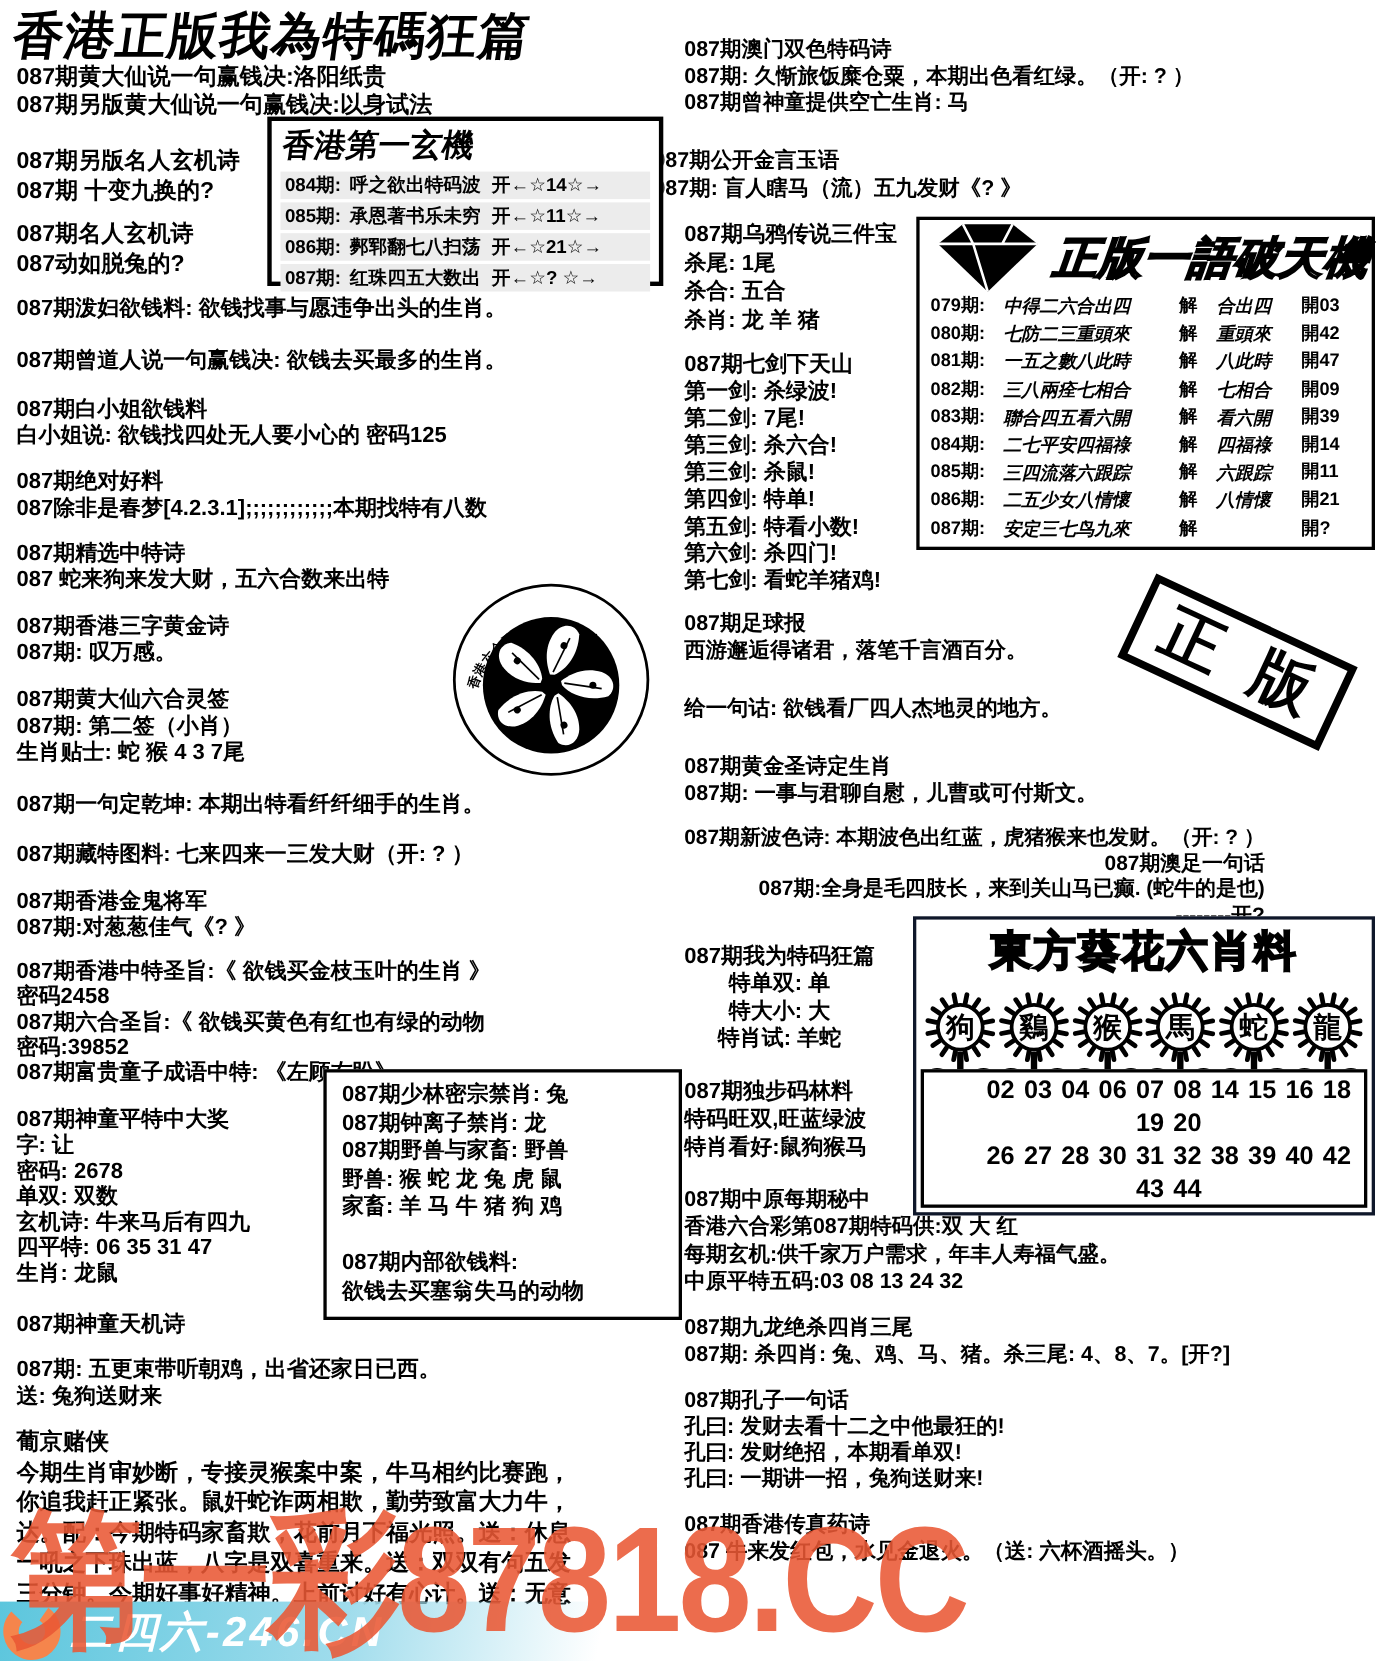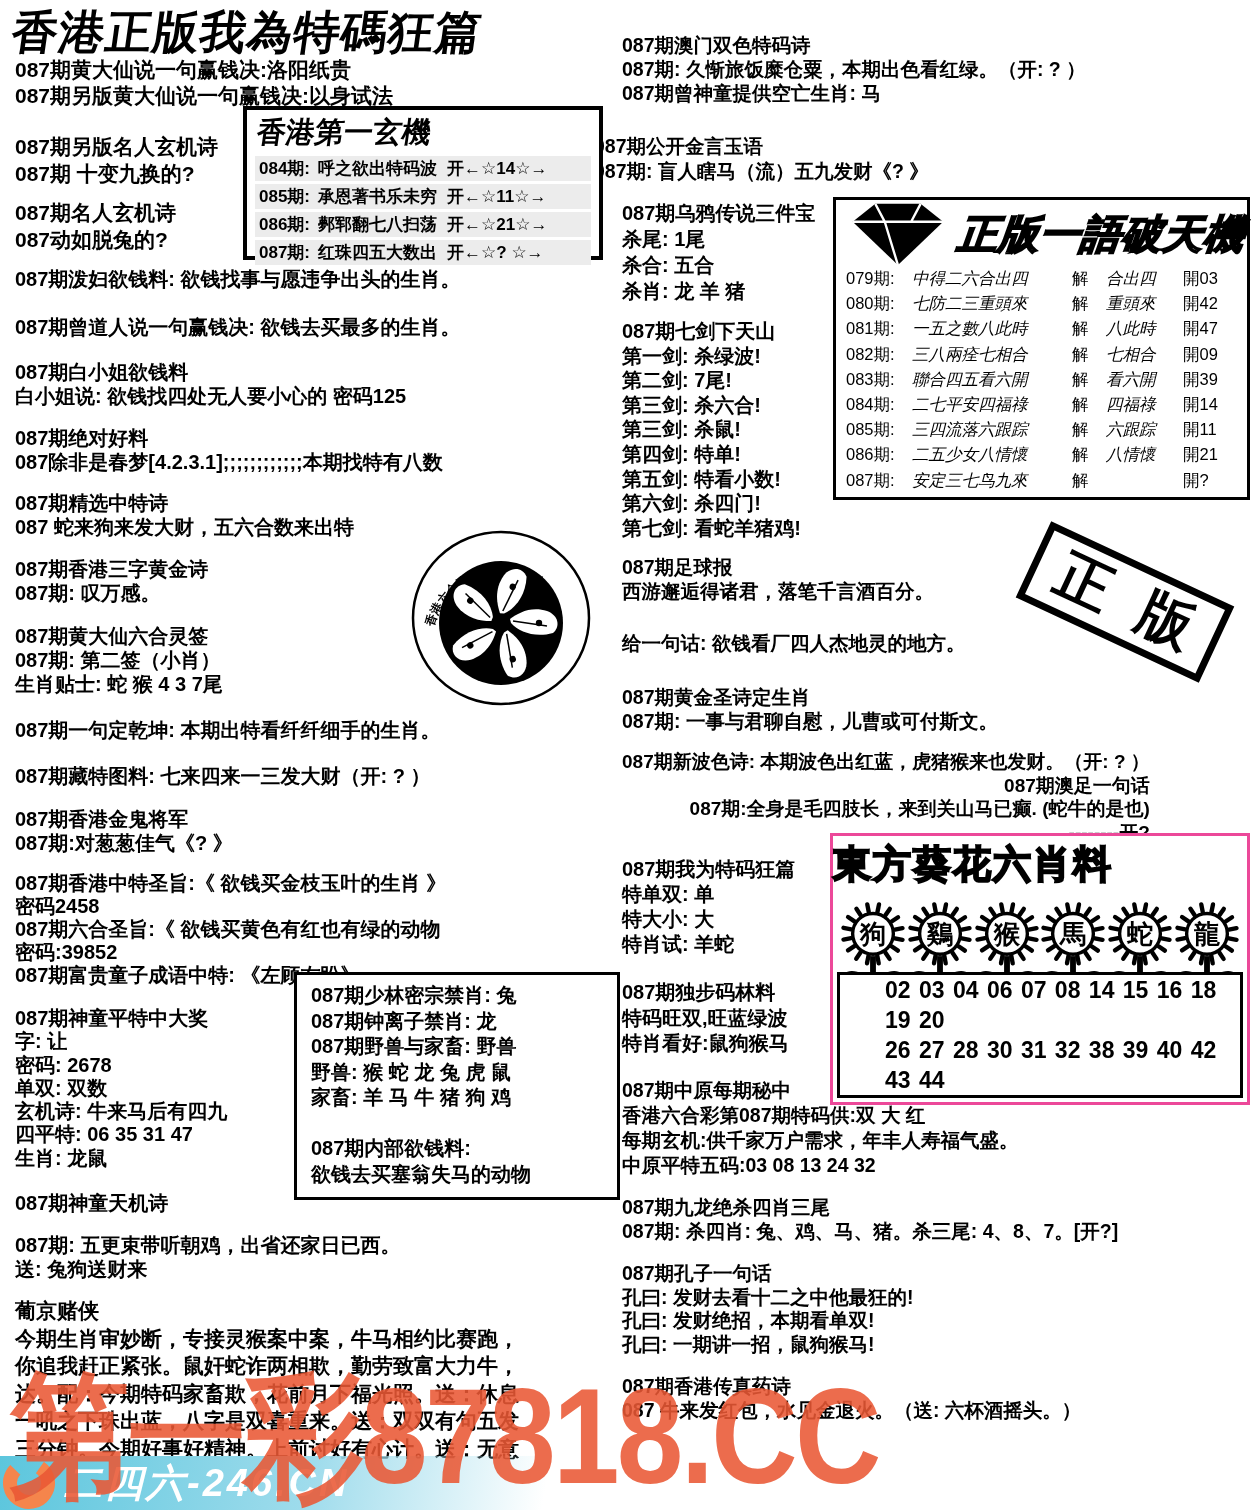--- a/index.html
+++ b/index.html
@@ -30,48 +30,48 @@
   .tb-l-wugeng{left:15px;top:1233px;font-size:20px;line-height:24px;}
   .tb-l-pujing{left:15px;top:1297px;font-size:21px;line-height:27.5px;}
   .tb-r-aomen{left:622px;top:33px;font-size:19.5px;line-height:24px;}
   .tb-r-jinyan{left:594px;top:134px;font-size:19.5px;line-height:25px;}
   .tb-r-wuya{left:622px;top:200px;font-size:20px;line-height:26px;}
   .tb-r-qijian{left:622px;top:319px;font-size:20px;line-height:24.6px;}
   .tb-r-zuqiu{left:622px;top:555px;font-size:19.5px;line-height:24px;}
   .tb-r-geiyiju{left:622px;top:630px;font-size:19.5px;}
   .tb-r-huangjin{left:622px;top:685px;font-size:19.5px;line-height:24px;}
   .tb-r-xinbose{left:622px;top:750px;font-size:19px;line-height:23.5px;text-align:right;}
-  .tb-r-wowei{left:622px;top:857px;font-size:20px;line-height:25px;}
+  .tb-r-wowei{left:622px;top:857px;font-size:20px;line-height:25px;text-align:center;}
   .tb-r-dubu{left:622px;top:980px;font-size:20px;line-height:25.5px;}
   .tb-r-zhongyuan{left:622px;top:1078px;font-size:19.5px;line-height:25px;}
   .tb-r-jiulong{left:622px;top:1195px;font-size:19.5px;line-height:24px;}
   .tb-r-kongzi{left:622px;top:1262px;font-size:19.5px;line-height:23.5px;}
   .tb-r-yaoshi{left:622px;top:1374px;font-size:19.5px;line-height:24px;}
   
   .xbox{position:absolute;left:243px;top:106px;width:352px;height:146px;border:4px solid #000;
         background:#fff;z-index:3;}
   .xtitle{font-size:29px;font-weight:900;margin:3px 0 2px 10px;transform:skewX(-8deg);transform-origin:left;}
   .xrow{font-size:17px;font-weight:bold;margin:3px 8px;background:#ececec;padding:1px 4px;white-space:nowrap;}
   .xrow .xp{margin-right:8px;}
   .xrow .xr{margin-left:10px;}
   
   .tjbox{position:absolute;left:833px;top:197px;width:411px;height:297px;border:3px solid #000;
          background:#fff;z-index:3;}
   .tjhead{display:flex;align-items:center;height:64px;margin-top:2px;}
   .tjtitle{font-size:40px;font-weight:900;font-style:italic;color:#fff;
            -webkit-text-stroke:2px #000;letter-spacing:1px;transform:skewX(-6deg);}
-  .tjrow{display:flex;font-size:16.5px;font-weight:normal;line-height:25.2px;padding:0 10px;white-space:nowrap;}
+  .tjrow{display:flex;font-size:16.5px;font-weight:bold;line-height:25.2px;padding:0 10px;white-space:nowrap;}
   .tjp{width:66px;}
   .tjt{width:160px;font-family:"Liberation Serif","DejaVu Serif",serif;font-style:italic;}
   .tjj{width:34px;}
   .tja{flex:1;font-family:"Liberation Serif","DejaVu Serif",serif;font-style:italic;}
   .tjk{width:54px;}
   
-  .khbox{position:absolute;left:830px;top:833px;width:414px;height:266px;border:3px solid #ec4899;
-         background:#fff;z-index:3;}
+  .khbox{position:absolute;left:830px;top:833px;width:414px;height:266px;border:3px solid #0f172a;
+         background:#fff;z-index:3;text-align:center;}
   .khtitle{font-size:38px;font-weight:900;color:#fff;-webkit-text-stroke:2px #000;
            letter-spacing:2px;margin-top:3px;}
   .khflowers{display:flex;justify-content:space-between;padding:2px 8px 0 8px;height:138px;}
   .khnums{position:absolute;left:4px;right:4px;bottom:4px;border:3px solid #000;
           font-size:23px;font-weight:bold;line-height:30px;word-spacing:2px;background:#fff;padding-left:45px;}
   
   .jbox{position:absolute;left:294px;top:972px;width:290px;height:214px;border:3px solid #000;
         background:#fff;z-index:3;padding:8px 16px 0 14px;font-size:20px;font-weight:bold;
         line-height:25.5px;white-space:nowrap;}
   .jbox .ln{min-height:25.5px;}
@@ -552,19 +552,19 @@
       <div class="ln">中原平特五码:03 08 13 24 32</div>
     </div>
     <div class="tb tb-r-jiulong">
       <div class="ln">087期九龙绝杀四肖三尾</div>
       <div class="ln">087期: 杀四肖: 兔、鸡、马、猪。杀三尾: 4、8、7。[开?]</div>
     </div>
     <div class="tb tb-r-kongzi">
       <div class="ln">087期孔子一句话</div>
       <div class="ln">孔曰: 发财去看十二之中他最狂的!</div>
       <div class="ln">孔曰: 发财绝招，本期看单双!</div>
-      <div class="ln">孔曰: 一期讲一招，鼠狗猴马!</div>
+      <div class="ln">孔曰: 一期讲一招，兔狗送财来!</div>
     </div>
     <div class="tb tb-r-yaoshi">
       <div class="ln">087期香港传真药诗</div>
       <div class="ln">087 牛来发红包，水见金退火。（送: 六杯酒摇头。）</div>
     </div>
   </div>
 
 </body></html>

